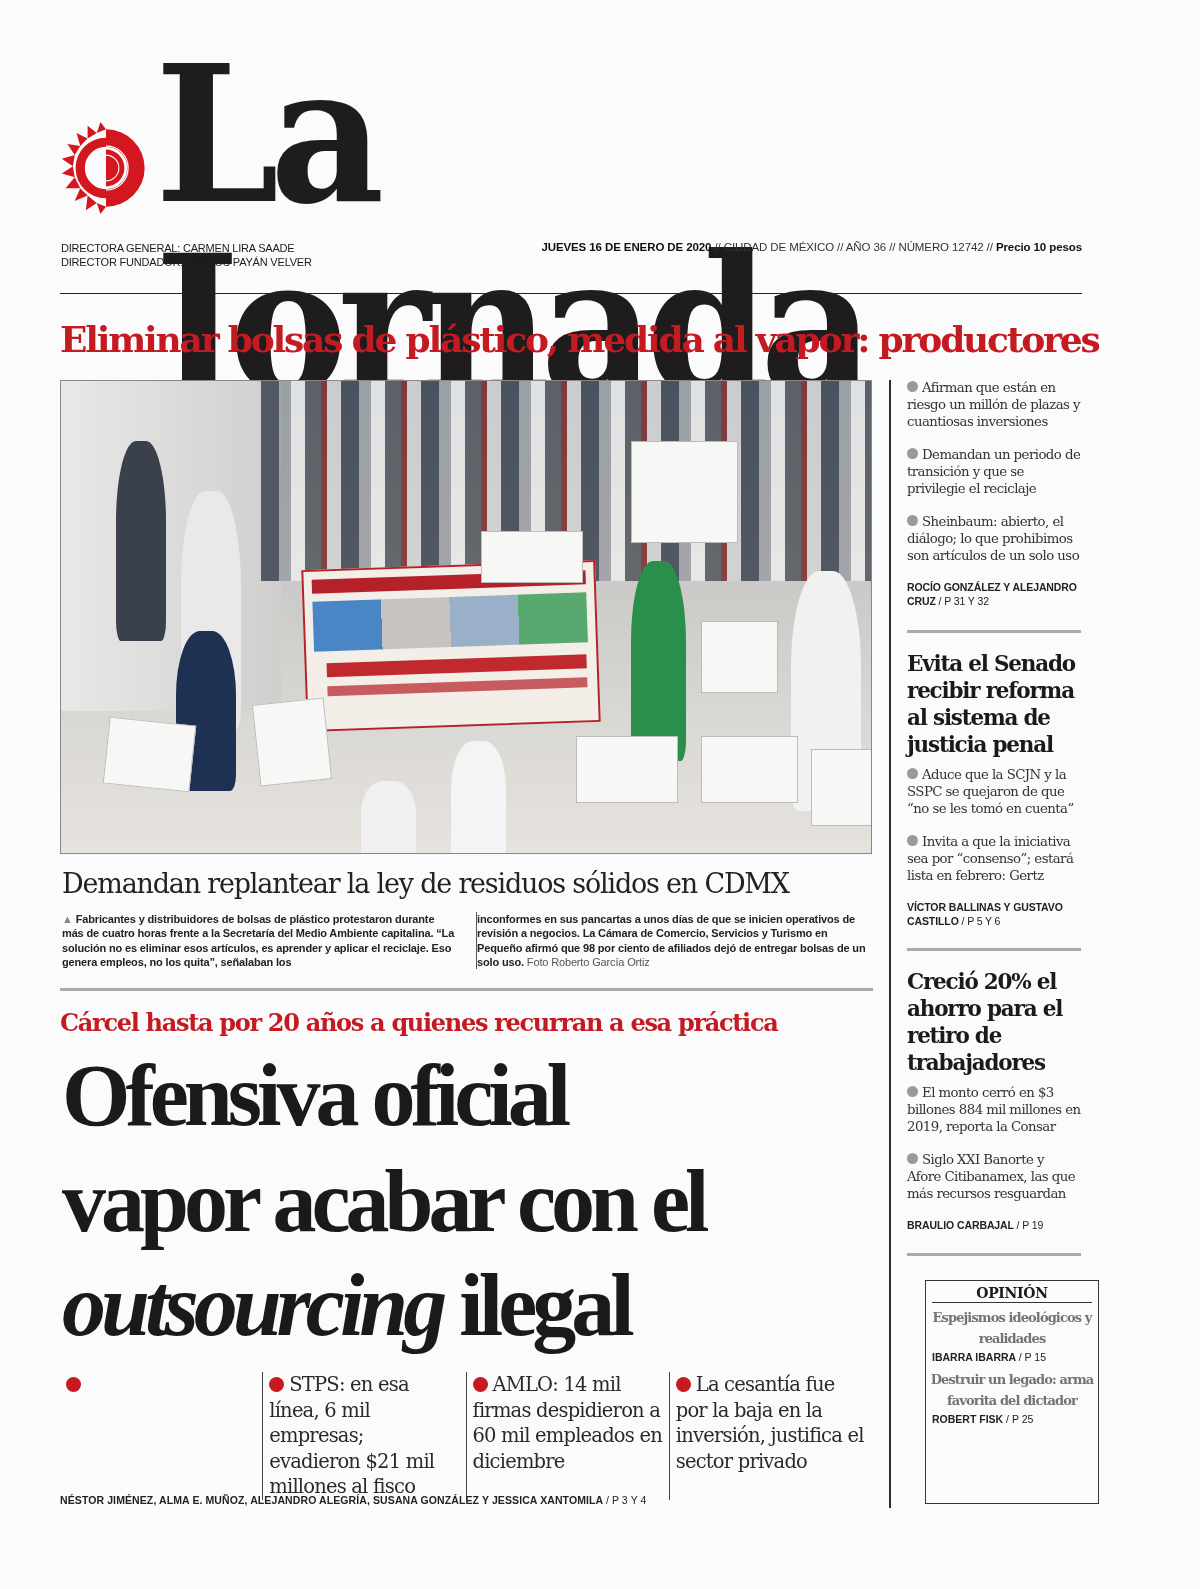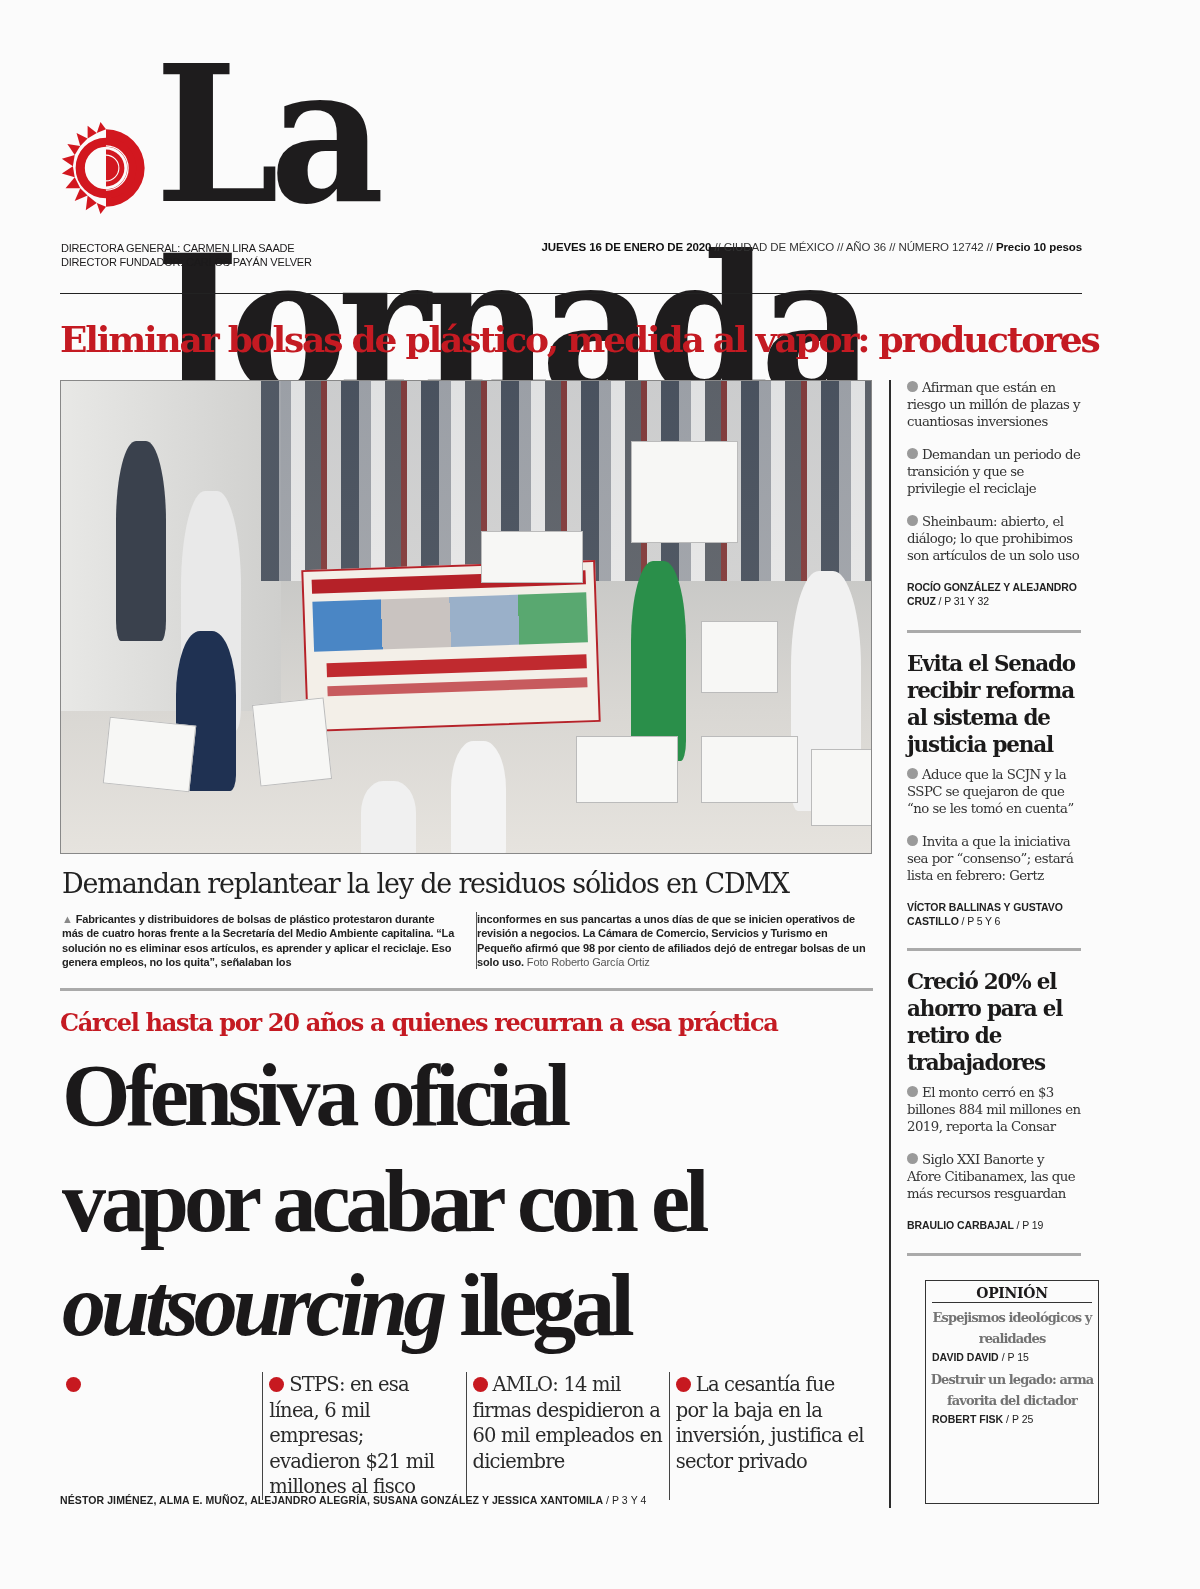--- a/index.html
+++ b/index.html
@@ -187,16 +187,16 @@
   <h2>Creció 20% el ahorro para el retiro de trabajadores</h2>
   <div class="bl"><span class="gdot"></span><span>El monto cerró en $3 billones 884 mil millones en 2019, reporta la Consar</span></div>
   <div class="bl"><span class="gdot"></span><span>Siglo XXI Banorte y Afore Citibanamex, las que más recursos resguardan</span></div>
   <div class="by cond"><span>BRAULIO CARBAJAL</span> <span class="pg">/ P 19</span></div>
 </div>
 <div class="rail-sep" style="top:1253px"></div>
 
 <div class="opinion">
   <div class="label">OPINIÓN</div>
   <h3>Espejismos ideológicos y realidades</h3>
-  <div class="by cond"><span>DAVID DAVID</span> <span class="pg">/ P 15</span></div>
+  <div class="by cond"><span>IBARRA IBARRA</span> <span class="pg">/ P 15</span></div>
   <h3>Destruir un legado: arma favorita del dictador</h3>
   <div class="by cond"><span>ROBERT FISK</span> <span class="pg">/ P 25</span></div>
 </div>
 
 </body></html>

